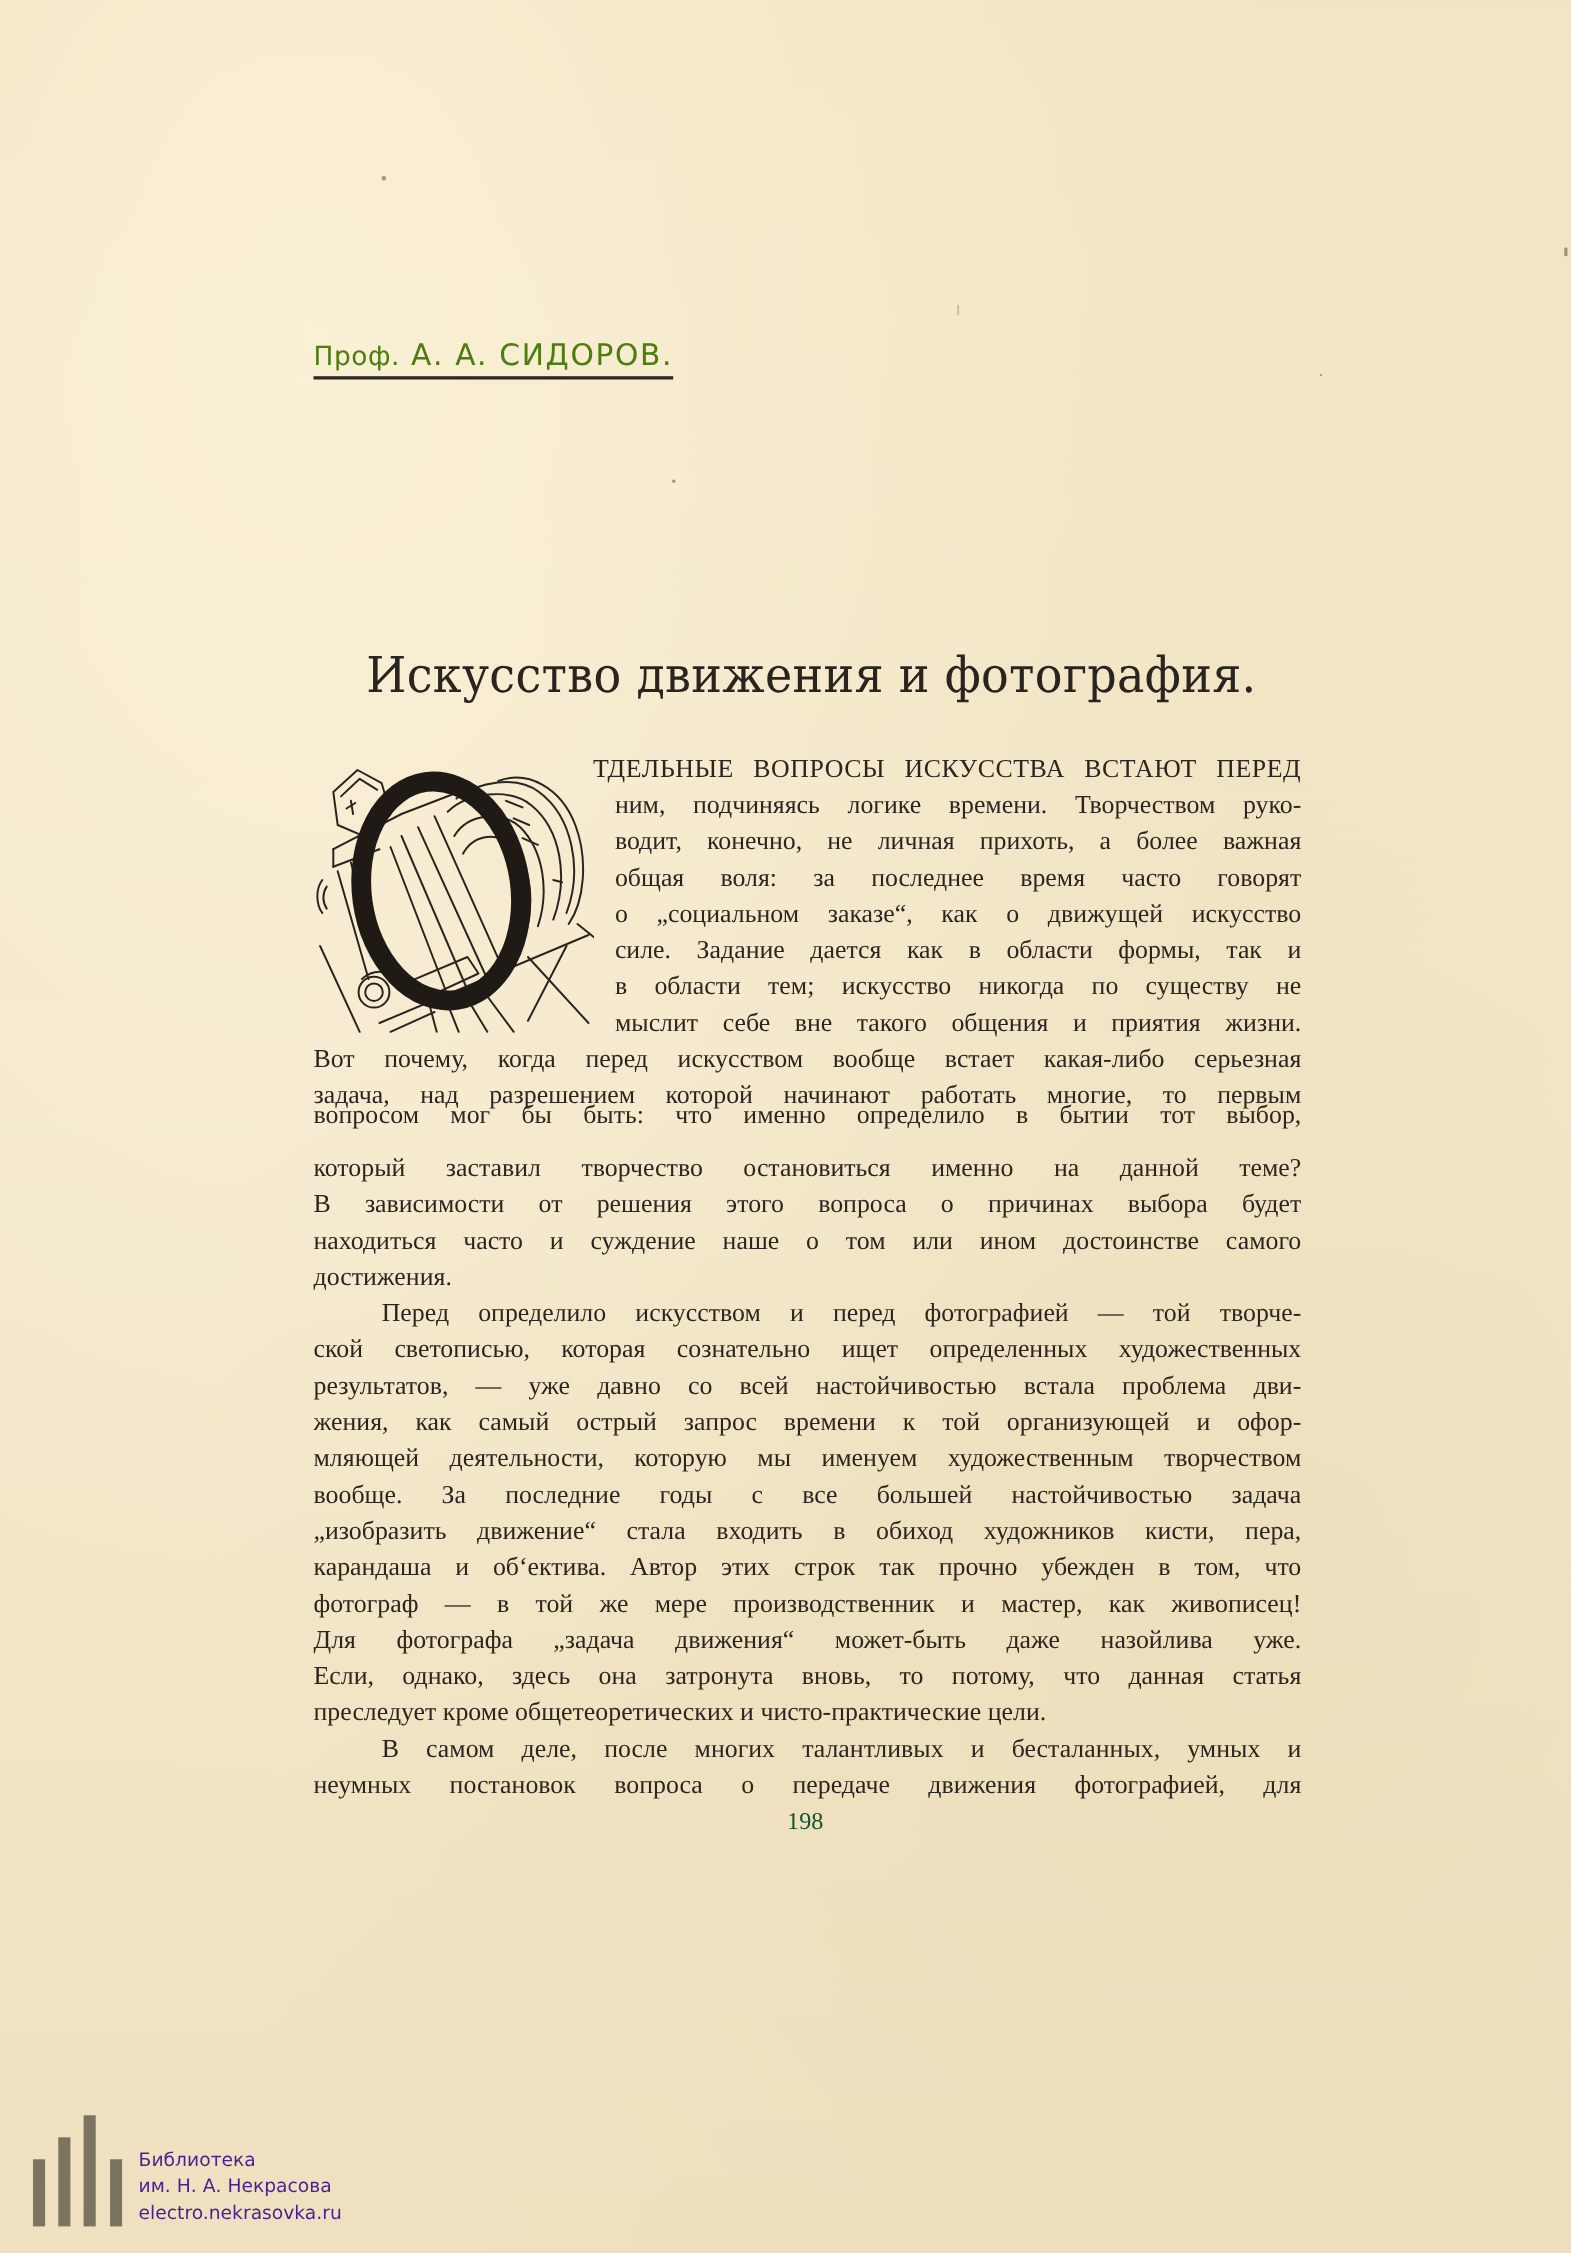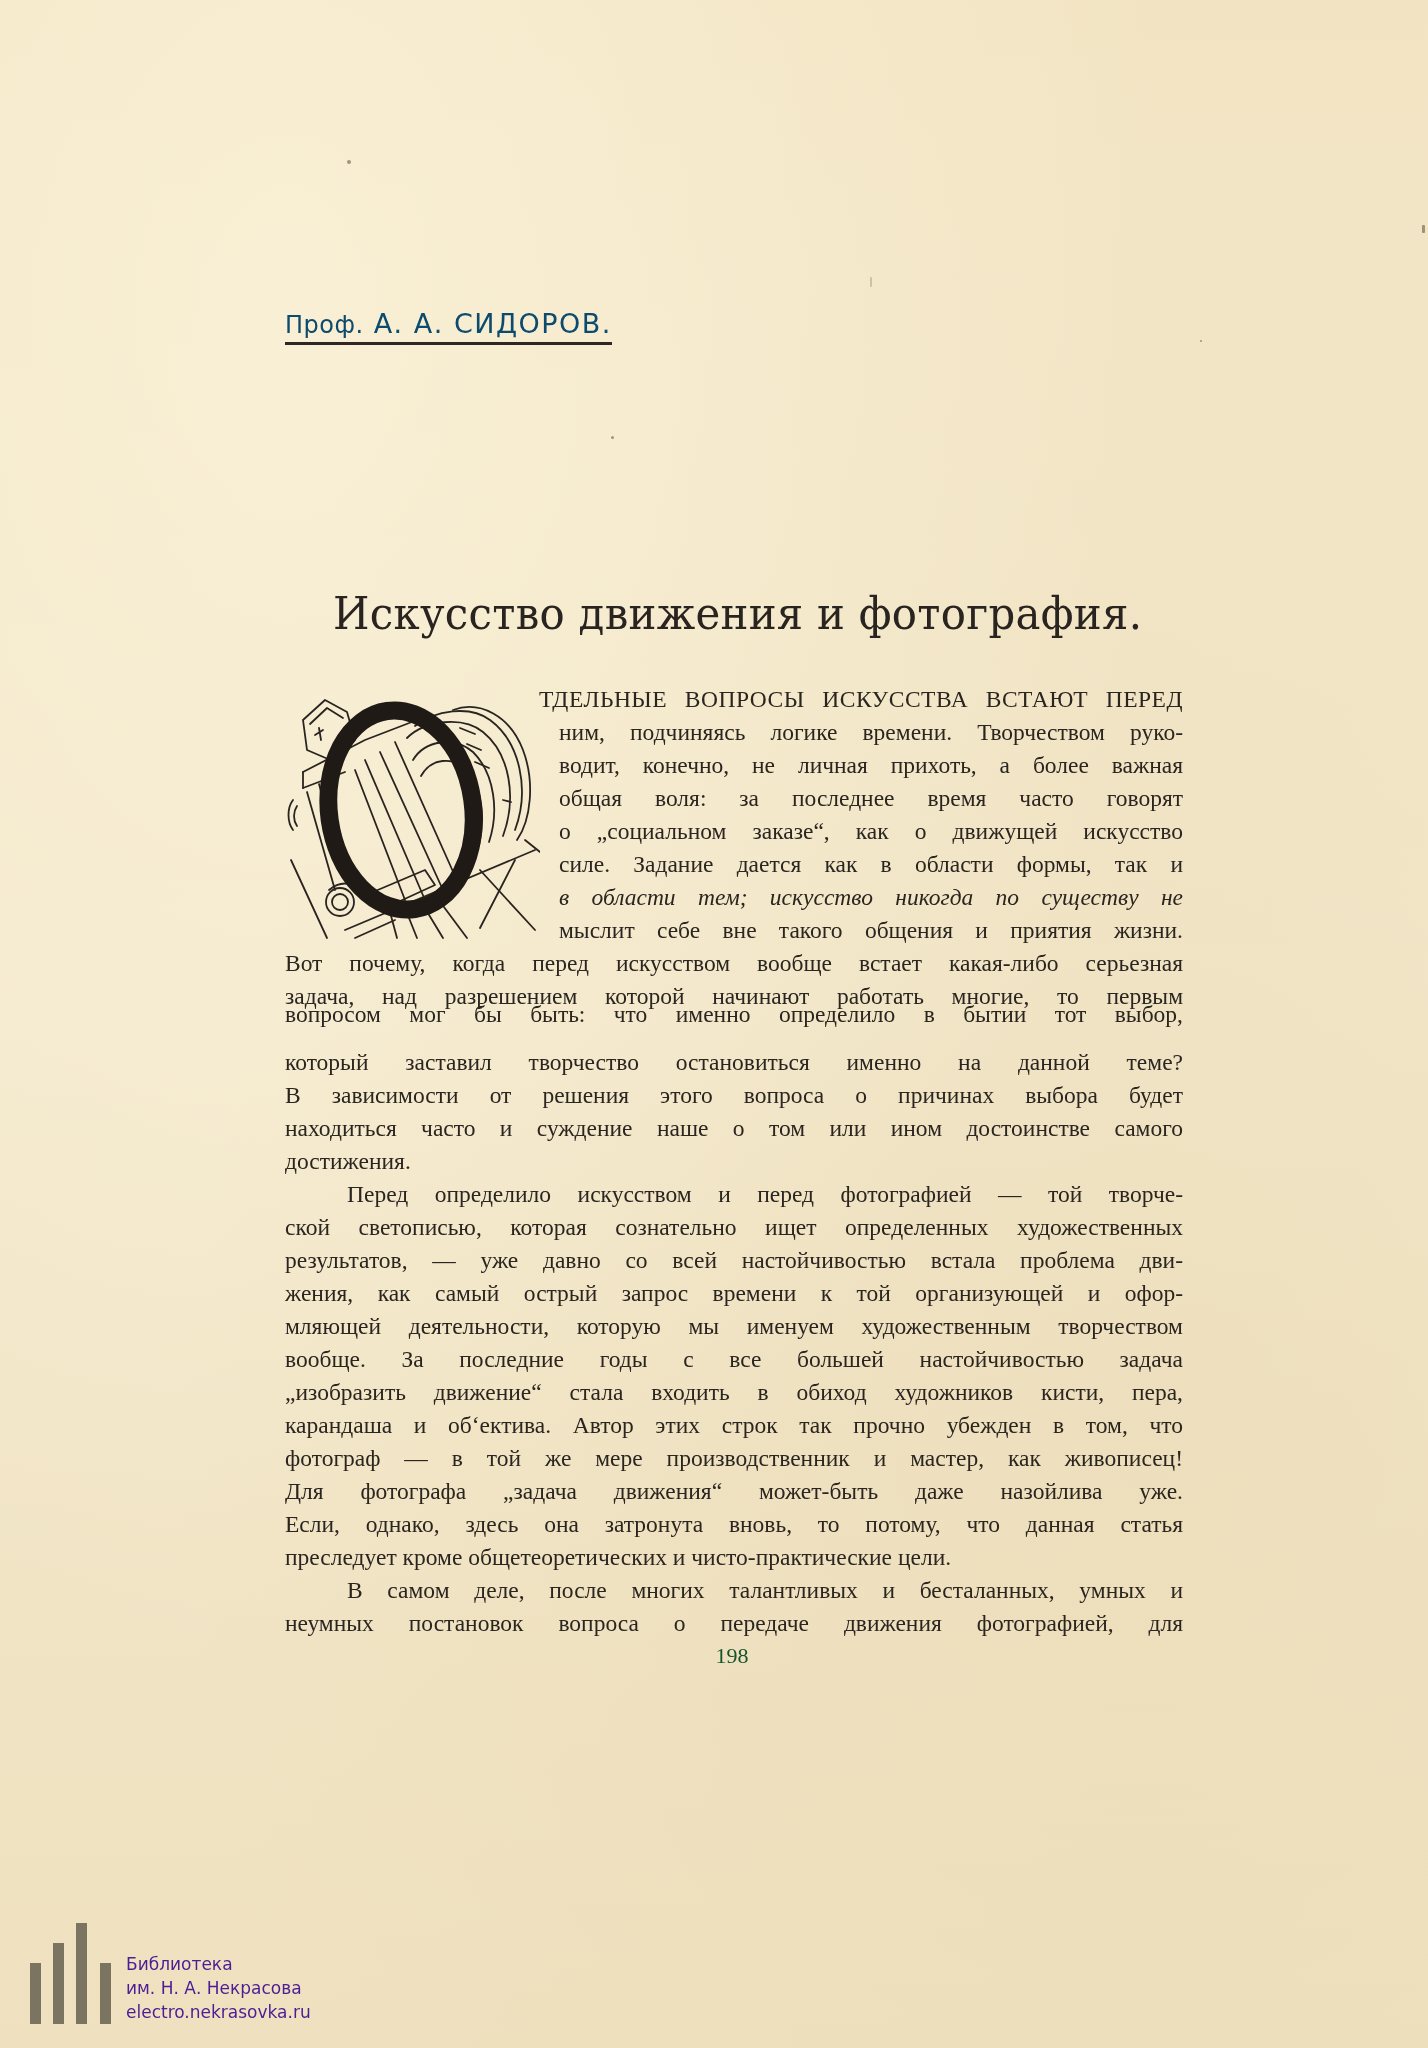--- a/index.html
+++ b/index.html
@@ -24,21 +24,21 @@
       left: 0; top: 0;
       width: 1428px; height: 2048px;
     }
     .author {
       position: absolute;
       left: 285px;
       top: 308px;
       font-family: "DejaVu Sans", sans-serif;
       font-size: 27px;
       letter-spacing: 1.5px;
-      color: #0c4a6e;
+      color: #4d7c0f;
       border-bottom: 3px solid #2e2824;
       padding-bottom: 3px;
       white-space: nowrap;
     }
     .author .prefix {
       font-size: 24px;
       letter-spacing: 0.5px;
       margin-right: 10px;
     }
     .title {
@@ -195,21 +195,21 @@
   </div>
 
   <div class="body-text">
 
     <div class="line caps" style="left: 254px; top: 0px; width: 644px;">ТДЕЛЬНЫЕ ВОПРОСЫ ИСКУССТВА ВСТАЮТ ПЕРЕД</div>
     <div class="line" style="left: 274px; top: 33px; width: 624px;">ним, подчиняясь логике времени. Творчеством руко-</div>
     <div class="line" style="left: 274px; top: 66px; width: 624px;">водит, конечно, не личная прихоть, а более важная</div>
     <div class="line" style="left: 274px; top: 99px; width: 624px;">общая воля: за последнее время часто говорят</div>
     <div class="line" style="left: 274px; top: 132px; width: 624px;">о „социальном заказе“, как о движущей искусство</div>
     <div class="line" style="left: 274px; top: 165px; width: 624px;">силе. Задание дается как в области формы, так и</div>
-    <div class="line" style="left: 274px; top: 198px; width: 624px; font-style: italic;">в области тем; искусство никогда по существу не</div>
+    <div class="line" style="left: 274px; top: 198px; width: 624px;">в области тем; искусство никогда по существу не</div>
     <div class="line" style="left: 274px; top: 231px; width: 624px;">мыслит себе вне такого общения и приятия жизни.</div>
     <div class="line" style="left: 0px; top: 264px; width: 898px;">Вот почему, когда перед искусством вообще встает какая-либо серьезная</div>
     <div class="line" style="left: 0px; top: 297px; width: 898px;">задача, над разрешением которой начинают работать многие, то первым</div>
     <div class="line" style="left: 0px; top: 315px; width: 898px;">вопросом мог бы быть: что именно определило в бытии тот выбор,</div>
     <div class="line" style="left: 0px; top: 363px; width: 898px;">который заставил творчество остановиться именно на данной теме?</div>
     <div class="line" style="left: 0px; top: 396px; width: 898px;">В зависимости от решения этого вопроса о причинах выбора будет</div>
     <div class="line" style="left: 0px; top: 429px; width: 898px;">находиться часто и суждение наше о том или ином достоинстве самого</div>
     <div class="line last" style="left: 0px; top: 462px; width: 898px;">достижения.</div>
 
     <div class="line" style="left: 62px; top: 495px; width: 836px;">Перед определило искусством и перед фотографией — той творче-</div>

